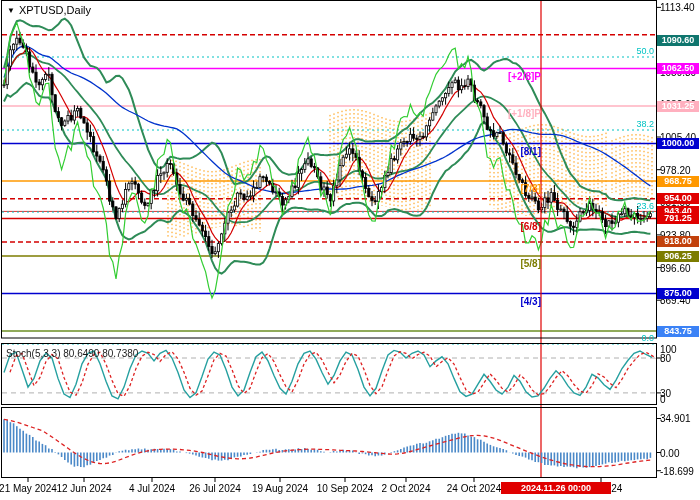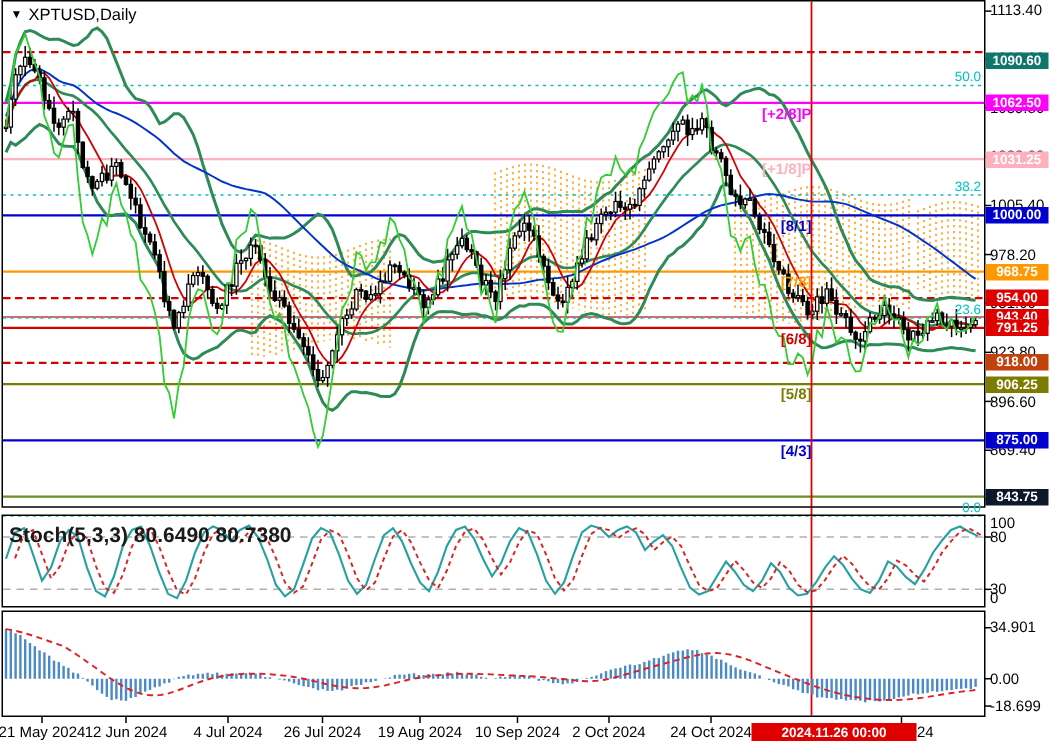--- a/index.html
+++ b/index.html
@@ -9,21 +9,21 @@
   .symbol{position:absolute;left:7px;top:4px;font-size:11px;color:#000;z-index:5;cursor:pointer;}
   .symbol .tri{font-size:8px;vertical-align:1px;margin-right:4px;}
   .axlabel{position:absolute;left:660px;font-size:10px;color:#000;z-index:3;white-space:nowrap;}
   .badge{position:absolute;left:657px;width:42px;height:11px;line-height:11px;z-index:4;
          font-size:9px;font-weight:bold;color:#fff;text-align:center;white-space:nowrap;}
   .fib{position:absolute;width:34px;text-align:right;font-size:9px;color:#00c3c3;z-index:3;}
   .murrey{position:absolute;width:70px;text-align:right;font-size:10px;font-weight:bold;z-index:4;white-space:nowrap;}
   .dtick{position:absolute;top:483px;width:84px;text-align:center;font-size:10px;color:#000;z-index:3;white-space:nowrap;}
   .dbadge{position:absolute;top:482px;height:12px;line-height:12px;padding:0 20px;z-index:4;
           font-size:9px;font-weight:bold;color:#fff;white-space:nowrap;}
-  .indlabel{position:absolute;left:6px;font-size:14px;color:#1a1a1a;z-index:5;white-space:nowrap;font-weight:bold;}
+  .indlabel{position:absolute;left:6px;font-size:10px;color:#1a1a1a;z-index:5;white-space:nowrap;}
 </style>
 </head>
 <body>
 
 <div class="wrap">
   <svg id="cv" width="700" height="500">
       <defs>
         <clipPath id="cpm">
           <rect x="2" y="1" width="654" height="337"></rect>
         </clipPath>
@@ -821,21 +821,21 @@
       <div class="badge" style="top:63px;background:#ff00ff">1062.50</div>
       <div class="badge" style="top:101px;background:#ffb0bf">1031.25</div>
       <div class="badge" style="top:138px;background:#0000cf">1000.00</div>
       <div class="badge" style="top:176px;background:#ff9800">968.75</div>
       <div class="badge" style="top:193px;background:#e00000">954.00</div>
       <div class="badge" style="top:206px;background:#e00000">943.40</div>
       <div class="badge" style="top:213px;background:#e00000">791.25</div>
       <div class="badge" style="top:236px;background:#c2410c">918.00</div>
       <div class="badge" style="top:251px;background:#7c7c00">906.25</div>
       <div class="badge" style="top:288px;background:#0000cf">875.00</div>
-      <div class="badge" style="top:326px;background:#0f172a">843.75</div>
+      <div class="badge" style="top:326px;background:#3b82f6">843.75</div>
       <div class="axlabel" style="top:344px">100</div>
       <div class="axlabel" style="top:353px">80</div>
       <div class="axlabel" style="top:388px">30</div>
       <div class="axlabel" style="top:394px">0</div>
       <div class="axlabel" style="top:413px">34.901</div>
       <div class="axlabel" style="top:448px">0.00</div>
       <div class="axlabel" style="top:466px">-18.699</div>
       <div class="dtick" style="left:-14px">21 May 2024</div>
       <div class="dtick" style="left:42px">12 Jun 2024</div>
       <div class="dtick" style="left:110px">4 Jul 2024</div>

